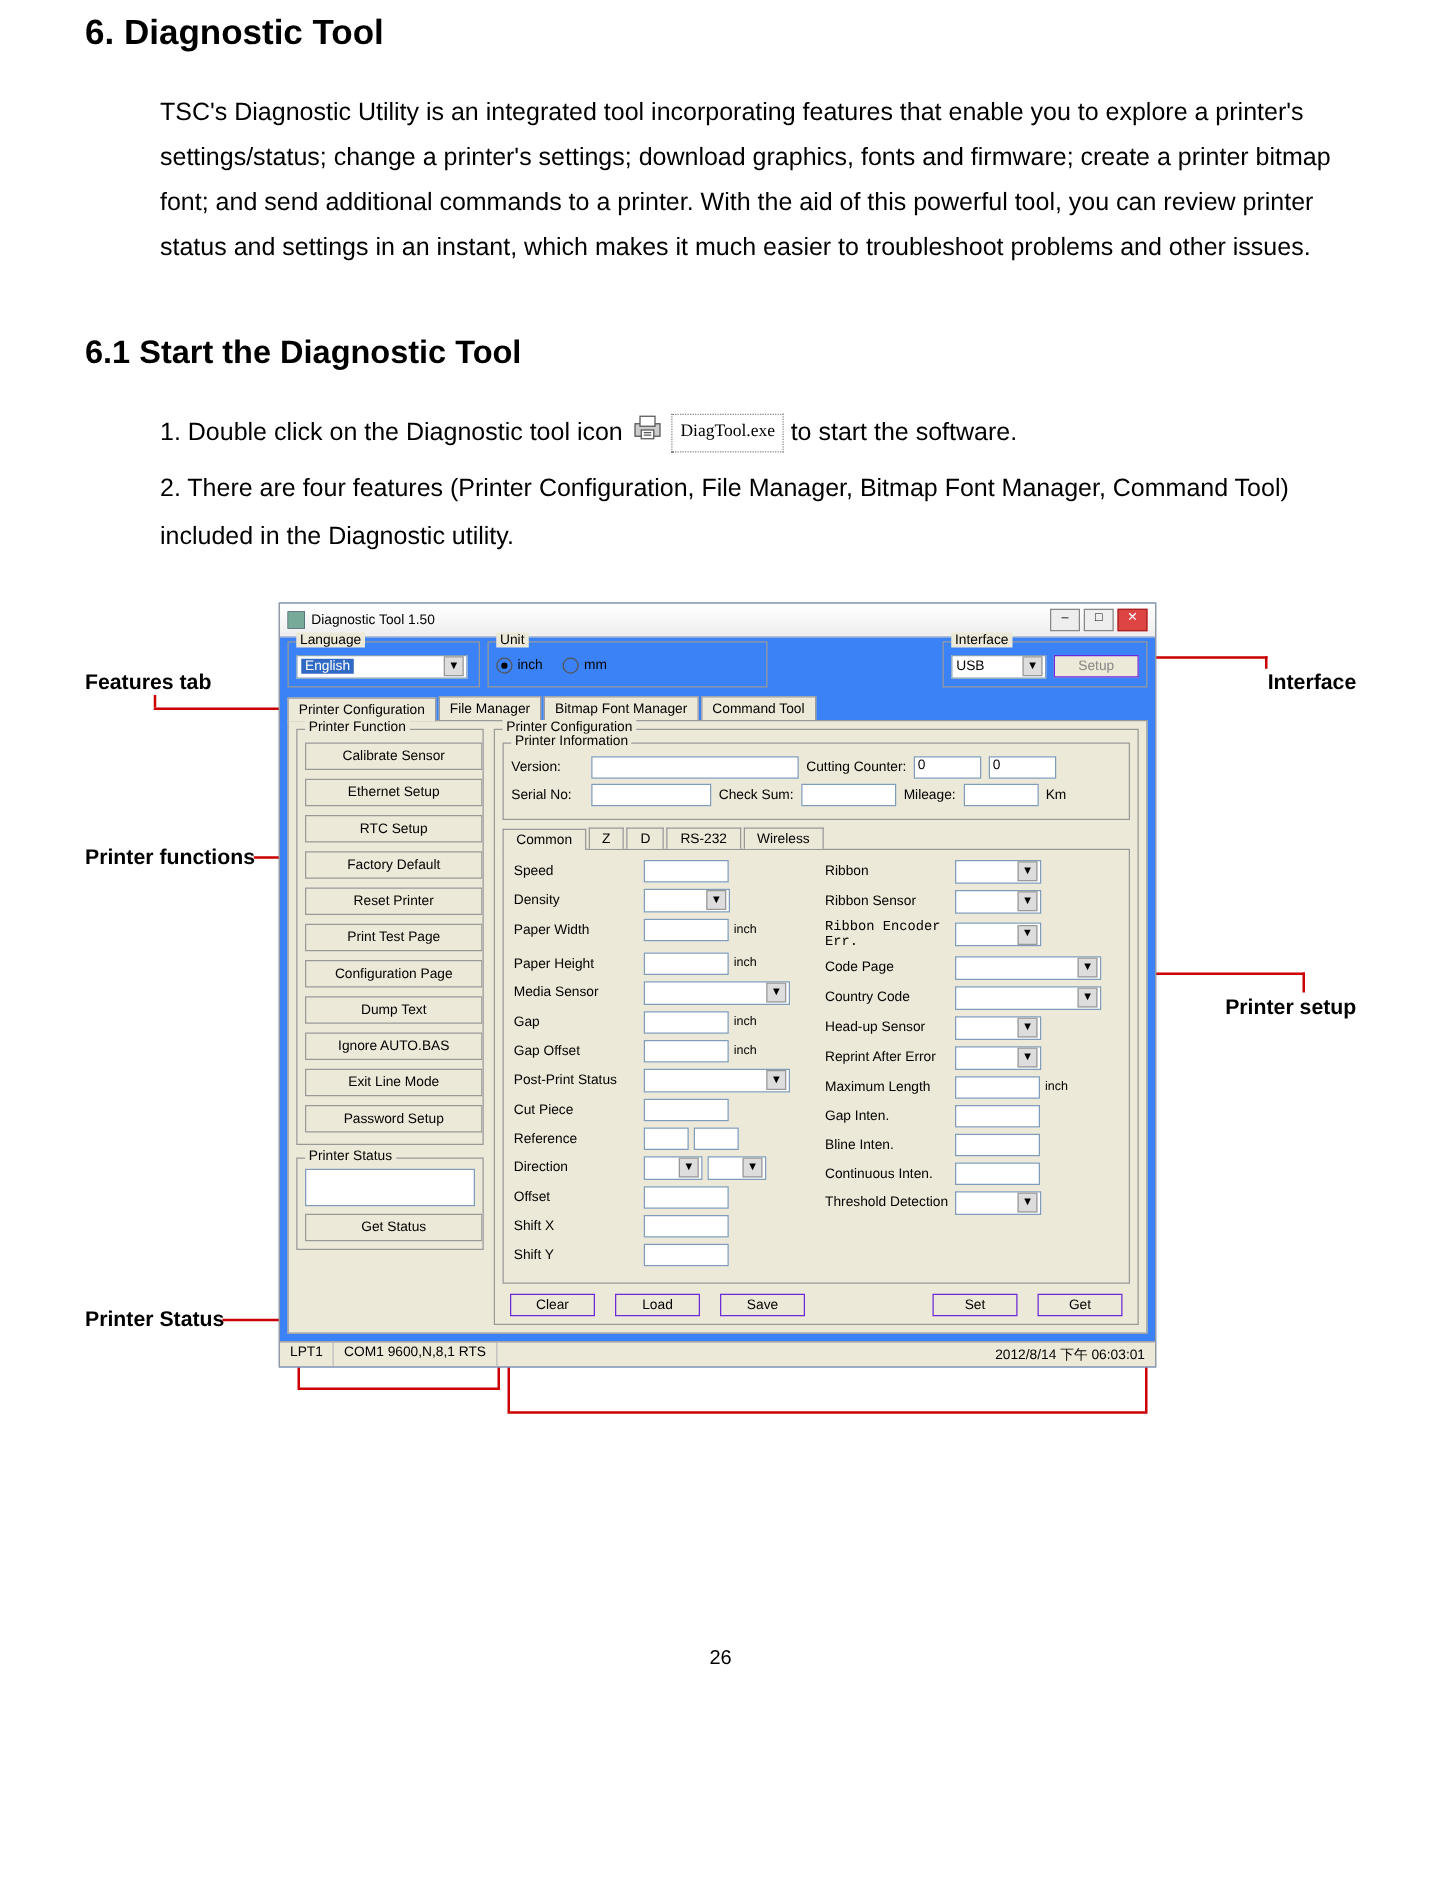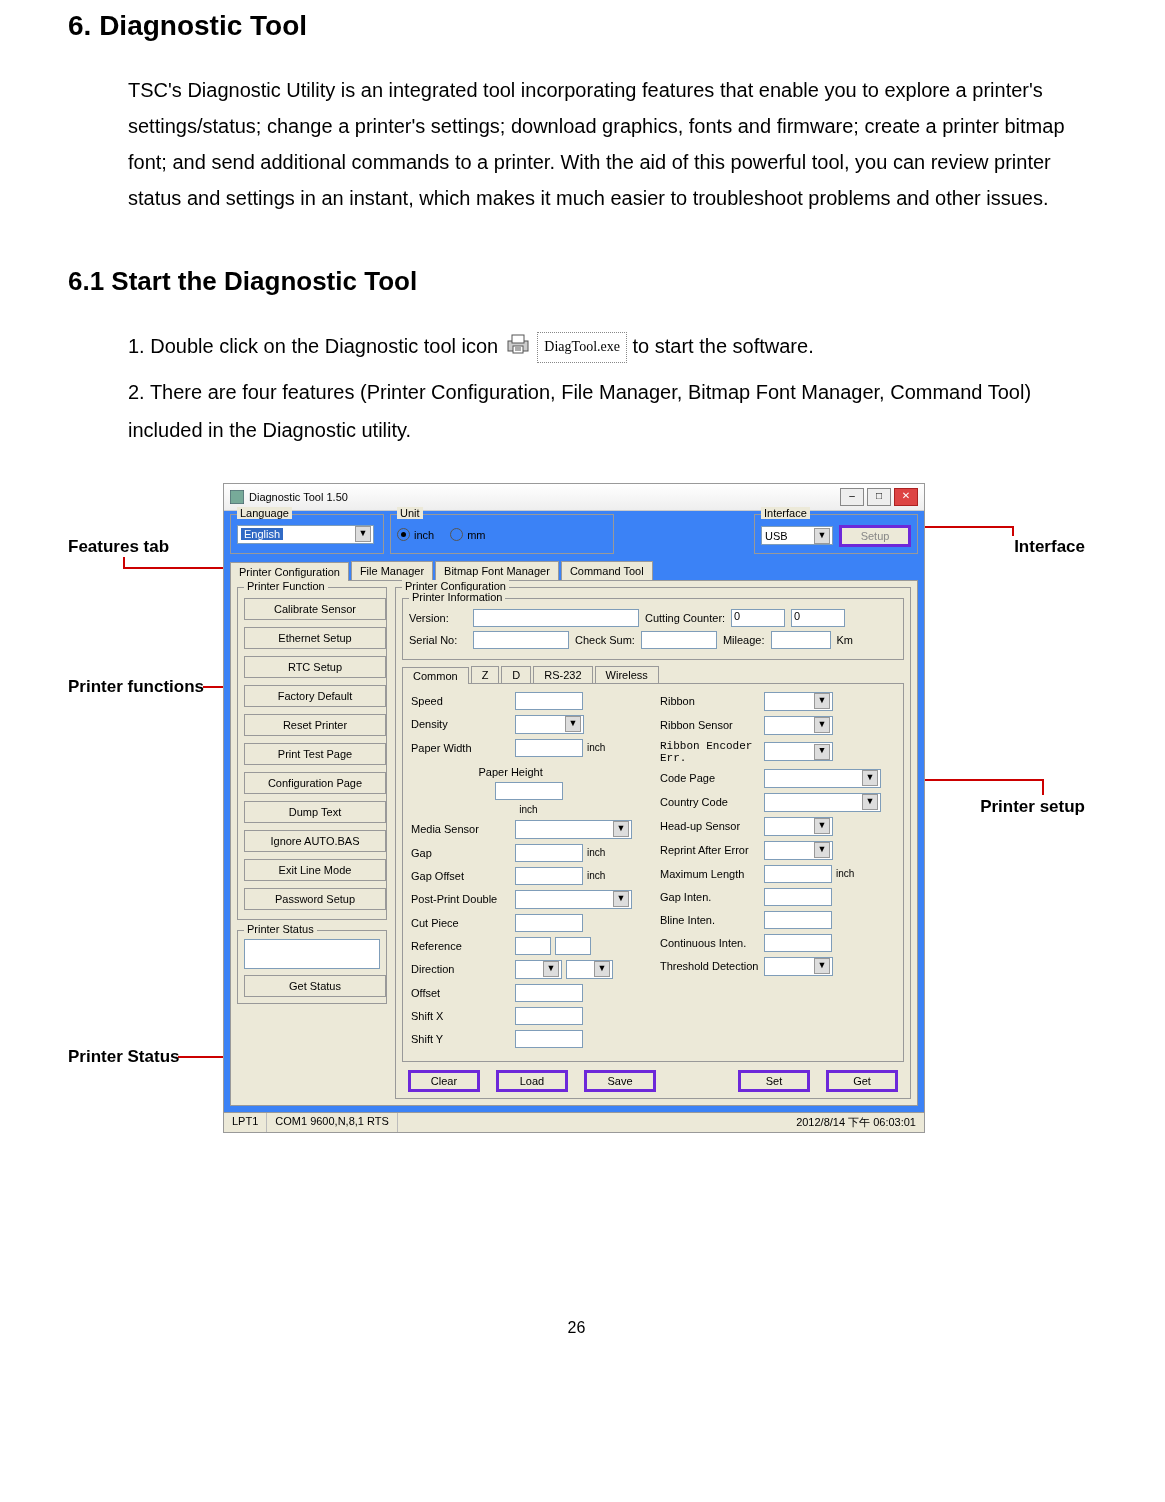--- a/index.html
+++ b/index.html
@@ -144,21 +144,21 @@
   .combo.selected-blue span:first-child {
     background: #316ac5;
     color: #fff;
     padding: 0 3px;
   }
   .radio { display:flex; align-items:center; gap:4px; }
   .radio-dot { width:11px; height:11px; border:1px solid #555; border-radius:50%; display:flex; align-items:center; justify-content:center;}
   .radio-dot.on::after{content:"";width:5px;height:5px;background:#000;border-radius:50%;}
   .btn {
     background: #ece9d8;
-    border: 3px solid #6d28d9;
+    border: 1px solid #6d28d9;
     padding: 2px 8px;
     font-size: 11px;
     min-width: 50px;
     text-align: center;
   }
   .btn.disabled { color: #888; }
   .tabs {
     display: flex;
     margin: 4px 6px 0 6px;
     gap: 0;
@@ -438,21 +438,21 @@
                         <div class="combo" style="width: 62px;">
                           <span></span>
                           <span class="arrow">▼</span>
                         </div>
                       </div>
                       <div style="display: flex; align-items: center; gap: 4px; margin-bottom: 9px; font-size: 11px;">
                         <div style="width: 100px;">Paper Width</div>
                         <div class="txt" style="width: 62px;"></div>
                         <div style="font-size: 10px;">inch</div>
                       </div>
-                      <div style="display: flex; align-items: center; gap: 4px; margin-bottom: 5px; font-size: 11px; flex-direction: column;">
+                      <div style="display: flex; align-items: center; gap: 4px; margin-bottom: 5px; font-size: 11px;">
                         <div style="width: 100px;">Paper Height</div>
                         <div class="txt" style="width: 62px;"></div>
                         <div style="font-size: 10px;">inch</div>
                       </div>
                       <div style="display: flex; align-items: center; gap: 4px; margin-bottom: 5px; font-size: 11px;">
                         <div style="width: 100px;">Media Sensor</div>
                         <div class="combo" style="width: 110px;">
                           <span></span>
                           <span class="arrow">▼</span>
                         </div>
@@ -461,21 +461,21 @@
                         <div style="width: 100px;">Gap</div>
                         <div class="txt" style="width: 62px;"></div>
                         <div style="font-size: 10px;">inch</div>
                       </div>
                       <div style="display: flex; align-items: center; gap: 4px; margin-bottom: 5px; font-size: 11px;">
                         <div style="width: 100px;">Gap Offset</div>
                         <div class="txt" style="width: 62px;"></div>
                         <div style="font-size: 10px;">inch</div>
                       </div>
                       <div style="display: flex; align-items: center; gap: 4px; margin-bottom: 5px; font-size: 11px;">
-                        <div style="width: 100px;">Post-Print Double</div>
+                        <div style="width: 100px;">Post-Print Status</div>
                         <div class="combo" style="width: 110px;">
                           <span></span>
                           <span class="arrow">▼</span>
                         </div>
                       </div>
                       <div style="display: flex; align-items: center; gap: 4px; margin-bottom: 5px; font-size: 11px;">
                         <div style="width: 100px;">Cut Piece</div>
                         <div class="txt" style="width: 62px;"></div>
                       </div>
                       <div style="display: flex; align-items: center; gap: 4px; margin-bottom: 5px; font-size: 11px;">

